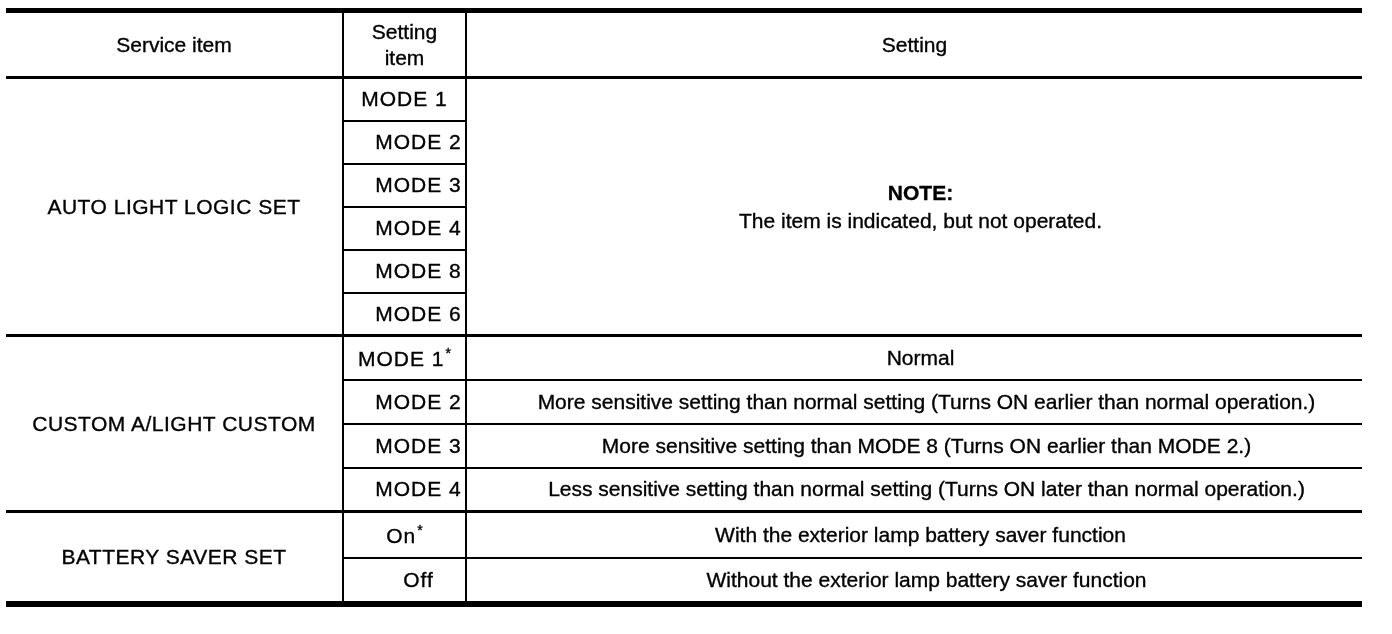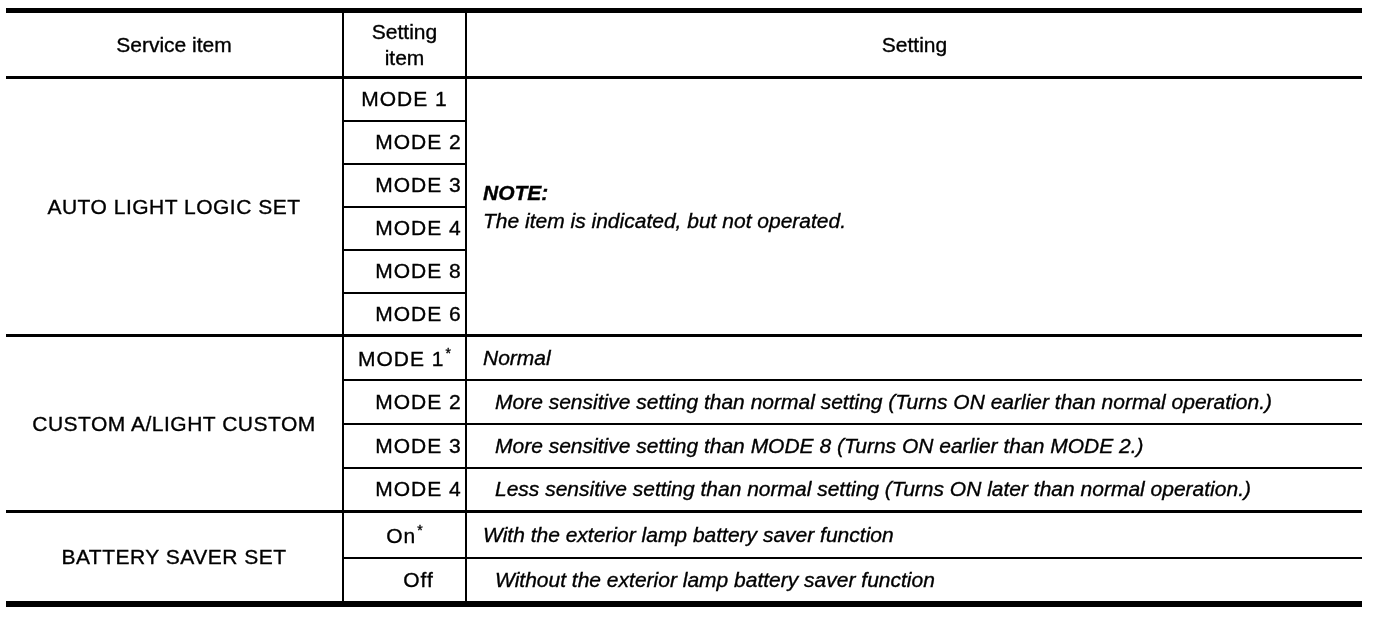--- a/index.html
+++ b/index.html
@@ -54,25 +54,24 @@
   .mode-cell {
     text-align: center;
     letter-spacing: 1px;
     white-space: nowrap;
   }
   .service-cell {
     text-align: center;
     letter-spacing: 0.5px;
   }
   .setting-cell {
-    text-align: left;
+    text-align: center;
     padding-left: 16px;
     padding-right: 4px;
     white-space: nowrap;
-    font-style: italic;
   }
   .head-wrap {
     display: inline-block;
     width: 80px;
     line-height: 26px;
   }
   .note-label {
     font-weight: bold;
     display: block;
     line-height: 28px;

